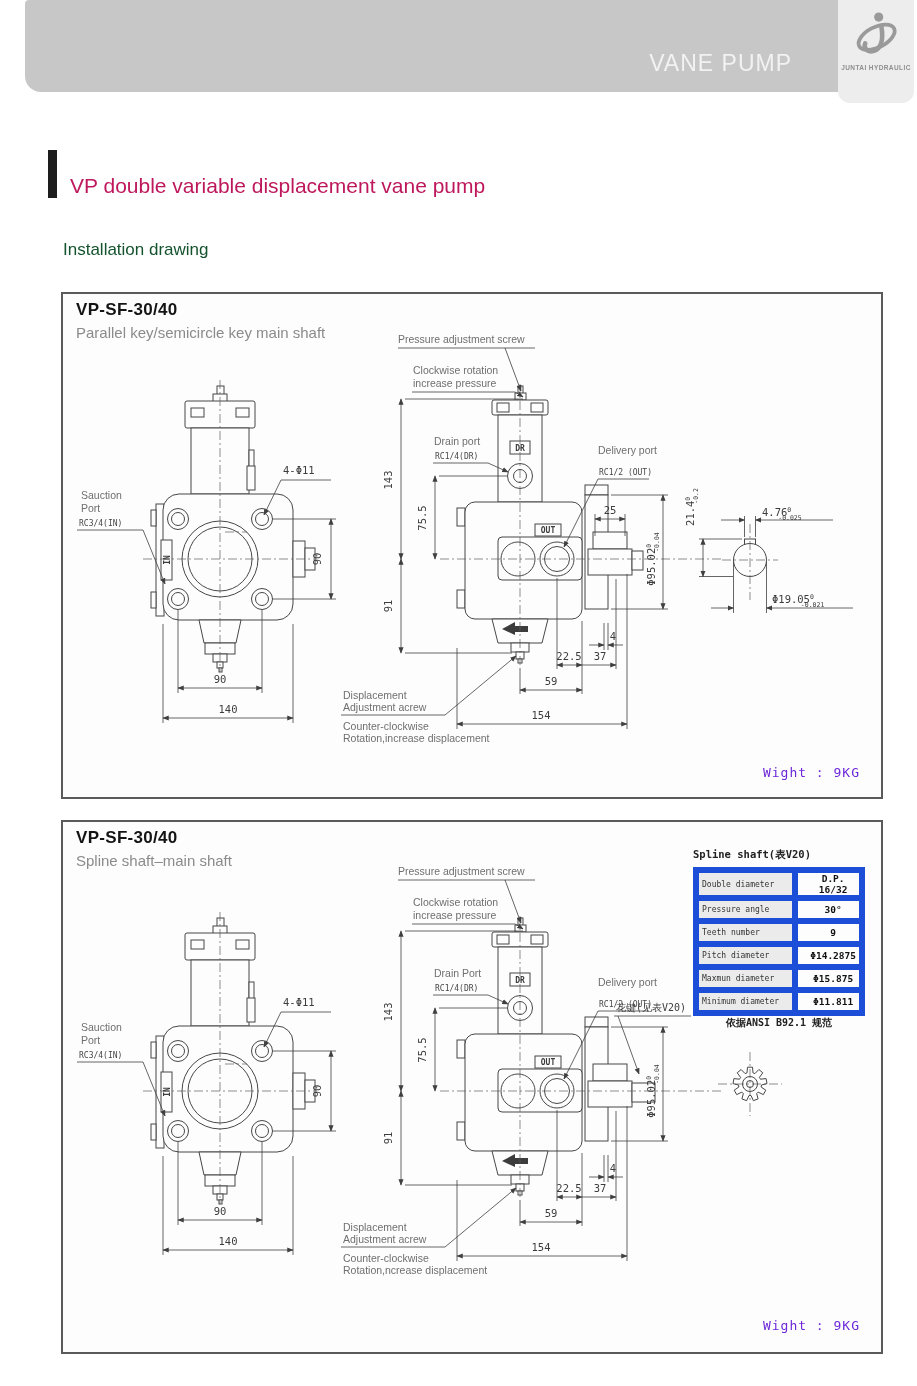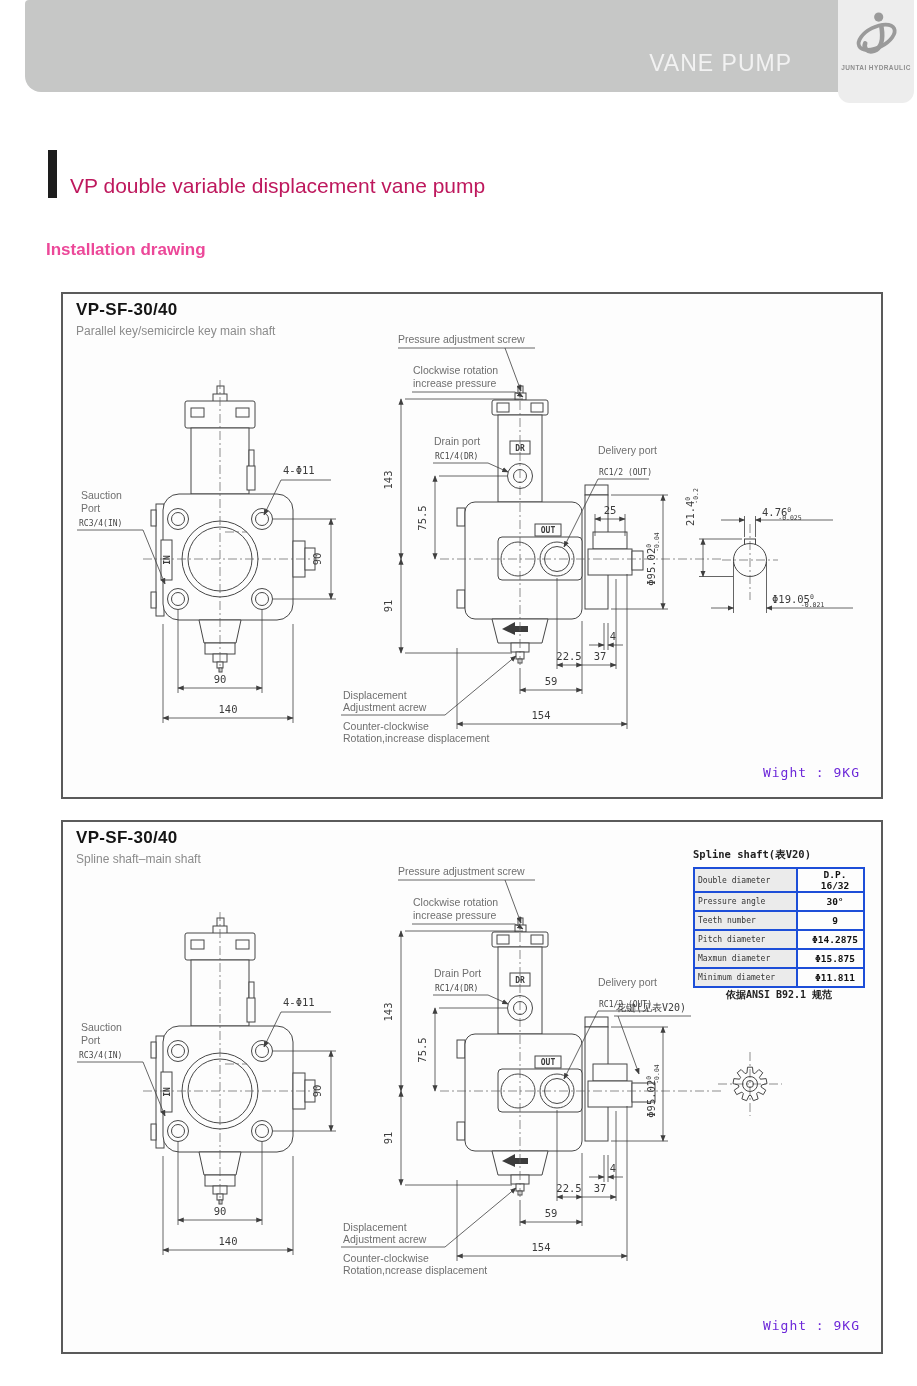--- a/index.html
+++ b/index.html
@@ -8,48 +8,48 @@
   
   #banner{position:absolute;left:25px;top:0;width:813px;height:92px;background:#c6c7c6;
           border-radius:4px 0 0 16px;}
   #vane-title{position:absolute;right:46px;top:50px;font-size:23px;color:#f2f2f2;letter-spacing:1px;}
   #logo-panel{position:absolute;left:838px;top:0;width:76px;height:103px;background:#ededed;
           border-radius:0 0 12px 12px;text-align:center;}
   #brand-name{position:absolute;left:0;right:0;top:64px;font-size:6.5px;color:#8f8f8f;letter-spacing:.4px;font-weight:bold;}
   
   #accent-bar{position:absolute;left:48px;top:150px;width:9px;height:48px;background:#1d1d1d;}
   #page-title{position:absolute;left:70px;top:158px;font-size:21px;font-weight:normal;color:#be185d;margin-top:16px;}
-  #section-heading{position:absolute;left:46px;top:240px;font-size:17px;font-weight:bold;color:#ec4899;}
+  #section-heading{position:absolute;left:63px;top:240px;font-size:17px;font-weight:normal;color:#14532d;}
   
   .panel{position:absolute;left:61px;width:818px;border:2px solid #5a5a5a;background:#fdfdfd;}
   #panel1{top:292px;height:503px;}
   #panel2{top:820px;height:530px;}
   .panel-title{position:absolute;left:13px;top:6px;font-size:17px;font-weight:bold;color:#141414;letter-spacing:.3px;}
-  .panel-subtitle{position:absolute;left:13px;top:30px;font-size:12px;color:#8b8b8b;}
+  .panel-subtitle{position:absolute;left:13px;top:30px;font-size:15px;color:#8b8b8b;}
   .weight-note{position:absolute;right:21px;font-family:"DejaVu Sans Mono",monospace;
                font-size:13px;color:#6d28d9;letter-spacing:1px;}
   #weight1{top:471px;} #weight2{top:496px;}
   .drawing{position:absolute;left:0;top:0;}
   
   .ln{fill:#fdfdfd;stroke:#474747;stroke-width:1;}
   .lnf{fill:none;stroke:#474747;stroke-width:1;}
   .cl{fill:none;stroke:#5c5c5c;stroke-width:.7;stroke-dasharray:9 3 2 3;}
   .dl{fill:none;stroke:#3f3f3f;stroke-width:.8;}
   text{font-family:"DejaVu Sans Mono",monospace;fill:#3c3c3c;}
   .dim{font-size:10.5px;}
   .tol{font-size:6.5px;}
   .lbl{font-family:"Liberation Sans",sans-serif;font-size:10.5px;fill:#6f6f6f;}
   .thr{font-size:8px;fill:#474747;}
   .mark{font-size:8px;font-weight:bold;fill:#3c3c3c;}
   .solid{fill:#3c3c3c;stroke:none;}
   
   #spline-box{position:absolute;left:630px;top:26px;width:176px;font-family:"DejaVu Sans Mono",monospace;}
   #spline-title{font-size:10.5px;color:#222;font-weight:bold;margin-bottom:5px;}
   #spline-table{border-collapse:collapse;width:172px;}
-  #spline-table td{border:2px solid #1d4ed8;height:17px;padding:0 3px;}
+  #spline-table td{border:6px solid #1d4ed8;height:17px;padding:0 3px;}
   #spline-table td.sl{background:#ebebeb;font-size:8px;color:#333;width:95px;}
   #spline-table td.sv{font-size:9.5px;font-weight:bold;color:#111;text-align:center;padding-left:12px;}
   #spline-std{margin-top:0;font-size:10px;color:#222;font-weight:bold;text-align:center;width:172px;}
 </style>
 </head>
 <body>
 
 <div id="page">
 
   <div id="banner">

